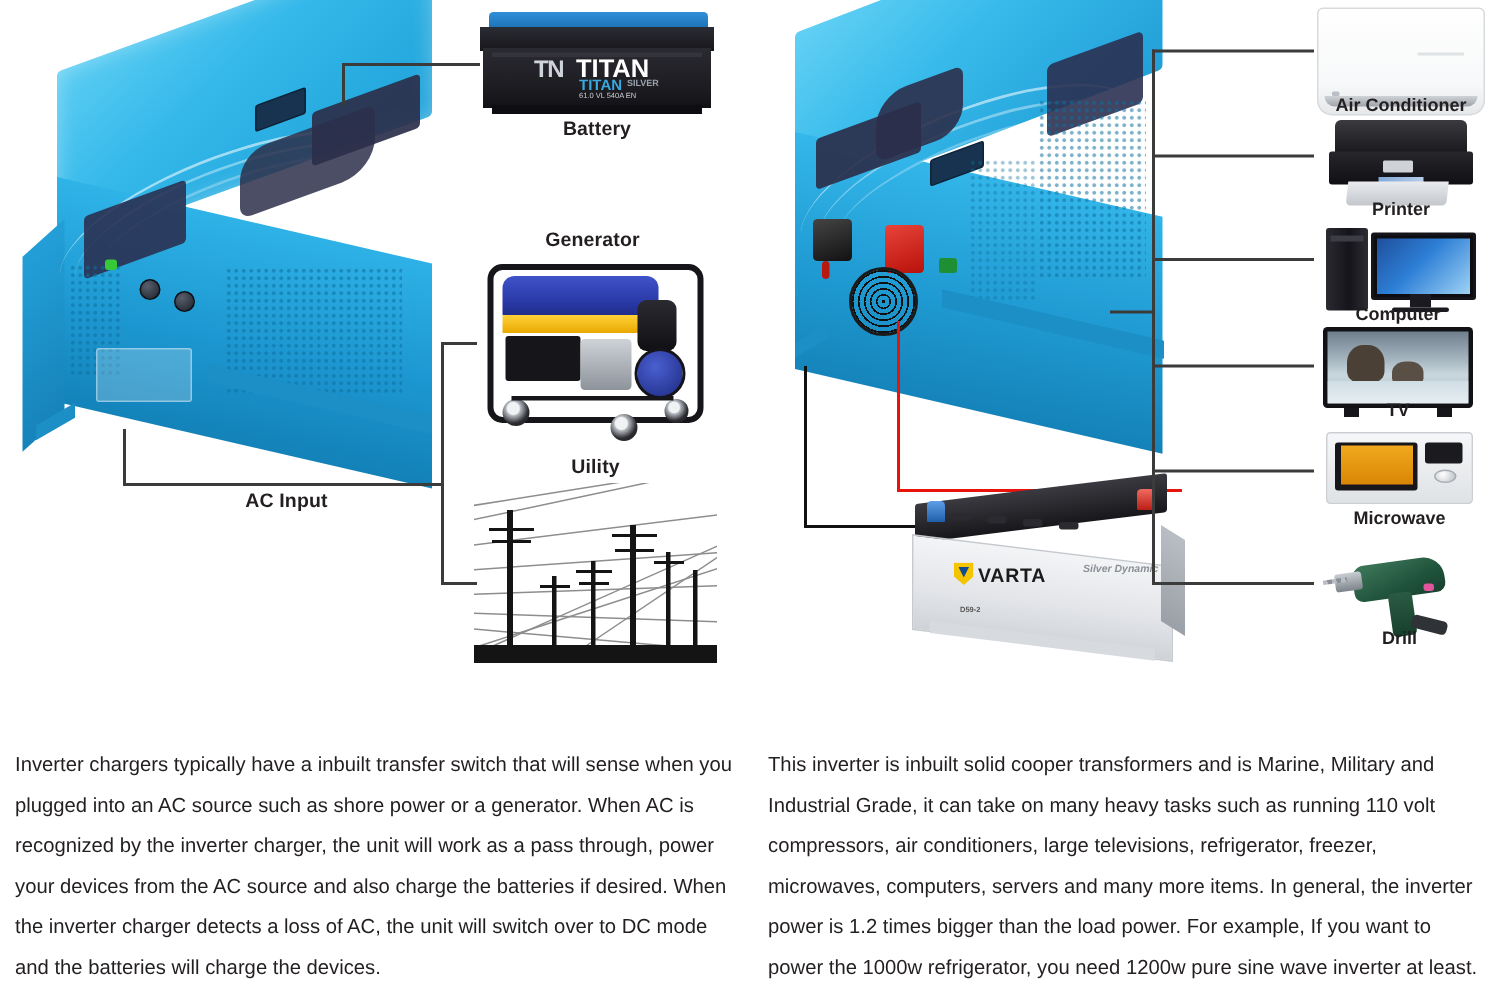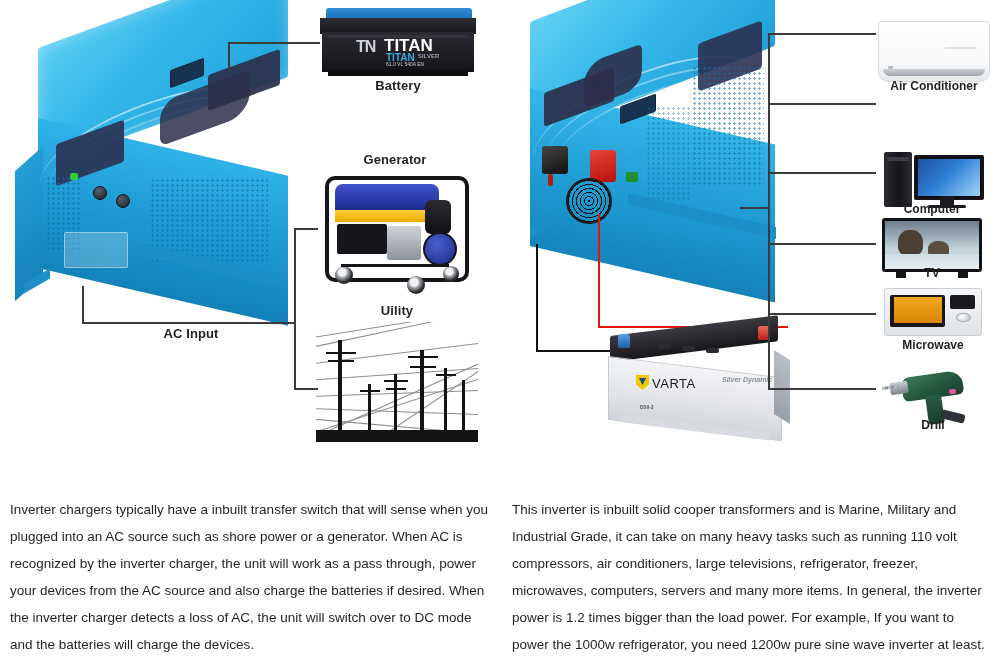--- a/index.html
+++ b/index.html
@@ -86,21 +86,21 @@
   .bstrip{position:absolute;background:#3c3c45;}
 
   
   #varta{position:absolute;left:106px;top:320px;width:185px;height:115px;}
   #varta .topdark{position:absolute;left:4px;top:16px;width:168px;height:26px;
       background:linear-gradient(180deg,#3a3a40,#17171b);transform:skewY(-7deg);transform-origin:left top;border-radius:2px;}
   #varta .shell{position:absolute;left:2px;top:36px;width:172px;height:62px;
       background:linear-gradient(180deg,#f3f4f6 0%,#e3e5e9 55%,#cfd3d8 100%);transform:skewY(7deg);transform-origin:left top;border:1px solid #c6cace;}
   #varta .base{position:absolute;left:14px;top:94px;width:150px;height:8px;background:#d7dade;transform:skewY(7deg);transform-origin:left top;}
   #varta .side{position:absolute;left:168px;top:30px;width:16px;height:64px;background:linear-gradient(180deg,#b9bec4,#9aa0a7);transform:skewY(32deg);transform-origin:left top;}
-  .vlogo{position:absolute;left:46px;top:56px;font-weight:normal;font-size:13px;color:#1a1a1a;letter-spacing:.5px;}
+  .vlogo{position:absolute;left:46px;top:56px;font-weight:bold;font-size:13px;color:#1a1a1a;letter-spacing:.5px;}
   .vshield{position:absolute;left:30px;top:55px;width:13px;height:15px;background:#f5c400;clip-path:polygon(0 0,100% 0,100% 62%,50% 100%,0 62%);}
   .vshield:after{content:"";position:absolute;left:3px;top:3px;width:7px;height:7px;background:#0e4b8f;clip-path:polygon(0 0,100% 0,50% 100%);}
   .vcode{position:absolute;left:34px;top:84px;font-size:5px;color:#555;font-weight:bold;}
   .vbrandr{position:absolute;left:116px;top:56px;font-size:7px;color:#8b9096;font-style:italic;font-weight:bold;}
   .post{position:absolute;border-radius:3px 3px 1px 1px;}
   .post.neg{background:linear-gradient(180deg,#5f9fe8,#1f5ea8);}
   .post.pos{background:linear-gradient(180deg,#ef6a60,#bb1f15);}
   .vcap{position:absolute;width:13px;height:5px;background:#2a2a30;border-radius:2px;}
 
   
@@ -323,29 +323,39 @@
 
     <div class="ln v" style="left:268px;top:33px;height:356px;"></div>
     <div class="ln h" style="left:268px;top:33px;width:108px;"></div>
     <div class="ln h" style="left:268px;top:103px;width:108px;"></div>
     <div class="ln h" style="left:268px;top:172px;width:108px;"></div>
     <div class="ln h" style="left:268px;top:243px;width:108px;"></div>
     <div class="ln h" style="left:268px;top:313px;width:108px;"></div>
     <div class="ln h" style="left:268px;top:388px;width:108px;"></div>
     <div class="ln h" style="left:240px;top:207px;width:30px;"></div>
 
-    <div class="appl" style="left:378px;top:21px;width:112px;height:61px;">
+    <div class="appl" style="left:378px;top:5px;width:112px;height:72px;">
       <div class="ac-body">
         <div class="ac-line"></div>
         <div class="ac-led"></div>
         <div class="ac-vent"></div>
       </div>
       <div class="cap" style="top:58px;">Air Conditioner</div>
     </div>
 
+    <div class="appl" style="left:386px;top:80px;width:96px;height:62px;">
+      <div style="position:absolute;inset:0;">
+        <div class="pr-top"></div>
+        <div class="pr-mid"></div>
+        <div class="pr-screen"></div>
+        <div class="pr-paper"></div>
+        <div class="pr-tray"></div>
+      </div>
+      <div class="cap" style="top:52px;">Printer</div>
+    </div>
 
     <div class="appl" style="left:382px;top:148px;width:100px;height:66px;">
       <div style="position:absolute;inset:0;">
         <div class="pc-tower"></div>
         <div class="pc-bay"></div>
         <div class="pc-mon">
             <div class="pc-scr"></div>
           </div>
         <div class="pc-stand"></div>
         <div class="pc-foot"></div>

